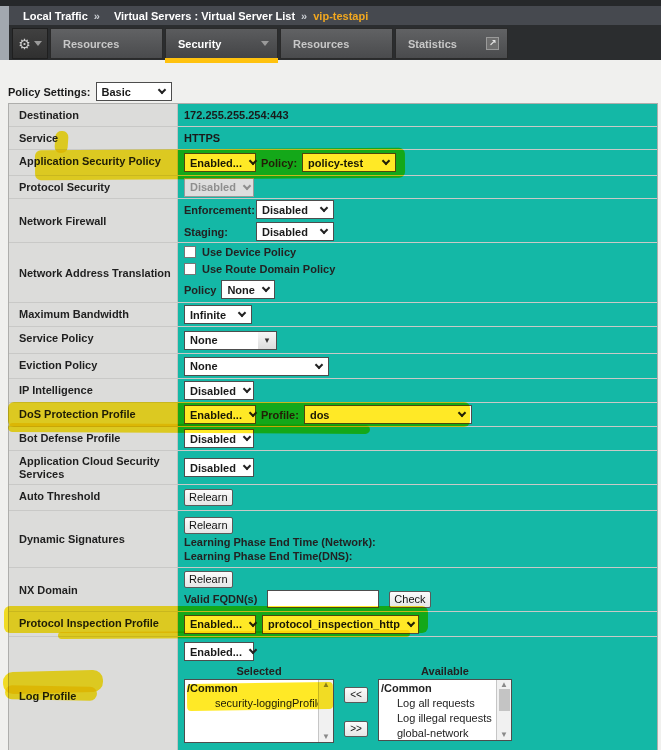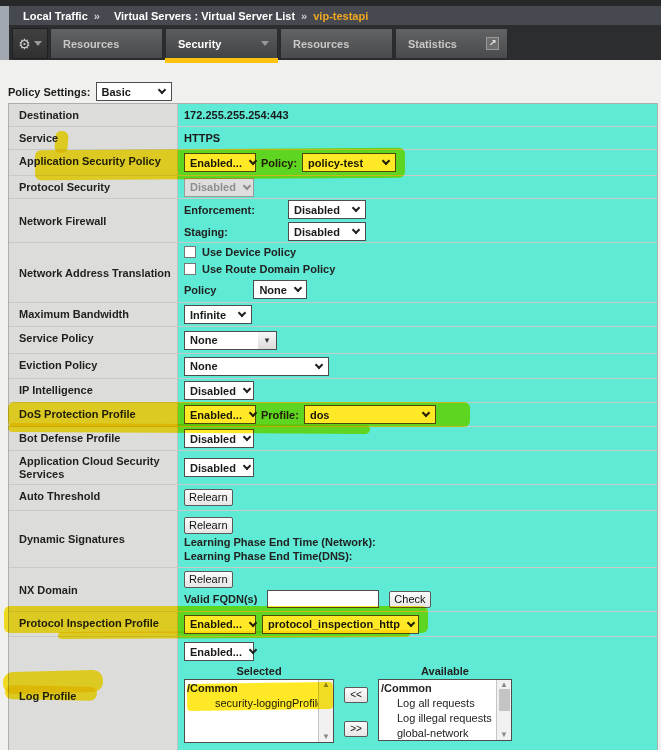--- a/index.html
+++ b/index.html
@@ -70,25 +70,25 @@
     width: 19px; height: 19px; border: 1px solid #4d4d4d; border-left: none;
     background: linear-gradient(#f6f6f6,#dcdcdc); display: inline-flex; align-items: center; justify-content: center; cursor: pointer;
   }
   
   .settings-table { position: absolute; left: 8px; top: 103px; width: 650px; border: 1px solid #aeaeac; border-bottom: none; }
   .row { display: flex; border-bottom: 1px solid #c9c9c7; }
   .cell-l {
     width: 169px; flex: none; background: #dcdcda; padding: 5px 6px 4px 10px;
     border-right: 1px solid #c2c2c0; font-weight: bold; color: #1f1f1f; line-height: 13px;
   }
-  .cell-v { flex: 1; background: #5eead4; padding: 3px 6px 3px 6px; display: flex; align-items: center; }
+  .cell-v { flex: 1; background: #14b8a6; padding: 3px 6px 3px 6px; display: flex; align-items: center; }
   .cell-v.col { flex-direction: column; align-items: flex-start; justify-content: center; gap: 3px; }
   .val-text { font-weight: bold; color: #1a1a1a; }
   .inline-label { font-weight: bold; margin: 0 5px; white-space: nowrap; }
-  .kv-line { display: flex; align-items: center; gap: 32px; }
+  .kv-line { display: flex; align-items: center; }
   .kv-line .k { width: 72px; font-weight: bold; }
   .chk-line { display: flex; align-items: center; font-weight: bold; }
   
   .dual-wrap { display: flex; align-items: flex-start; gap: 10px; margin-top: 2px; }
   .list-group { display: flex; flex-direction: column; }
   .list-head { text-align: center; font-weight: bold; margin-bottom: 2px; }
   .listbox { border: 1px solid #4d4d4d; background: #fff; display: flex; }
   .listbox .items { flex: 1; padding: 1px 0 0 2px; overflow: hidden; }
   .li-root { font-weight: bold; line-height: 15px; white-space: nowrap; }
   .li-item { padding-left: 28px; line-height: 15px; white-space: nowrap; }
@@ -274,21 +274,21 @@
     </div>
 
     <div class="row" style="height:24px">
       <div class="cell-l">DoS Protection Profile</div>
       <div class="cell-v">
         <span class="sel" style="width:72px">
           <span>Enabled...</span>
             <span class="chev"></span>
         </span>
         <span class="inline-label">Profile:</span>
-        <span class="sel" style="width:132px">
+        <span class="sel" style="width:168px">
           <span>dos</span>
             <span class="chev"></span>
         </span>
       </div>
     </div>
 
     <div class="row" style="height:24px">
       <div class="cell-l">Bot Defense Profile</div>
       <div class="cell-v">
         <span class="sel" style="width:70px">

